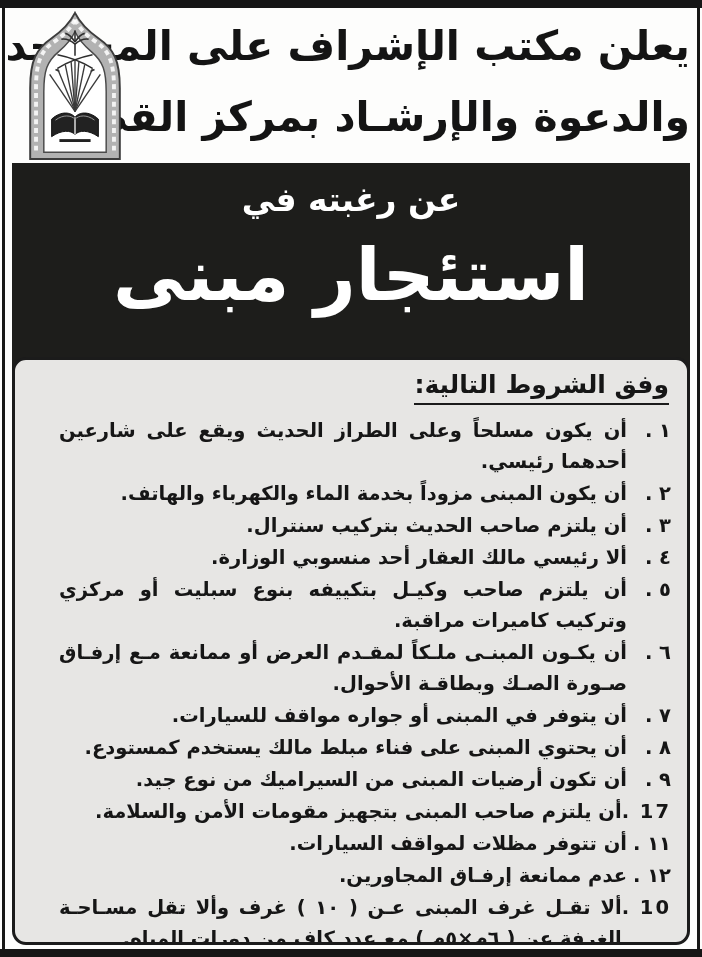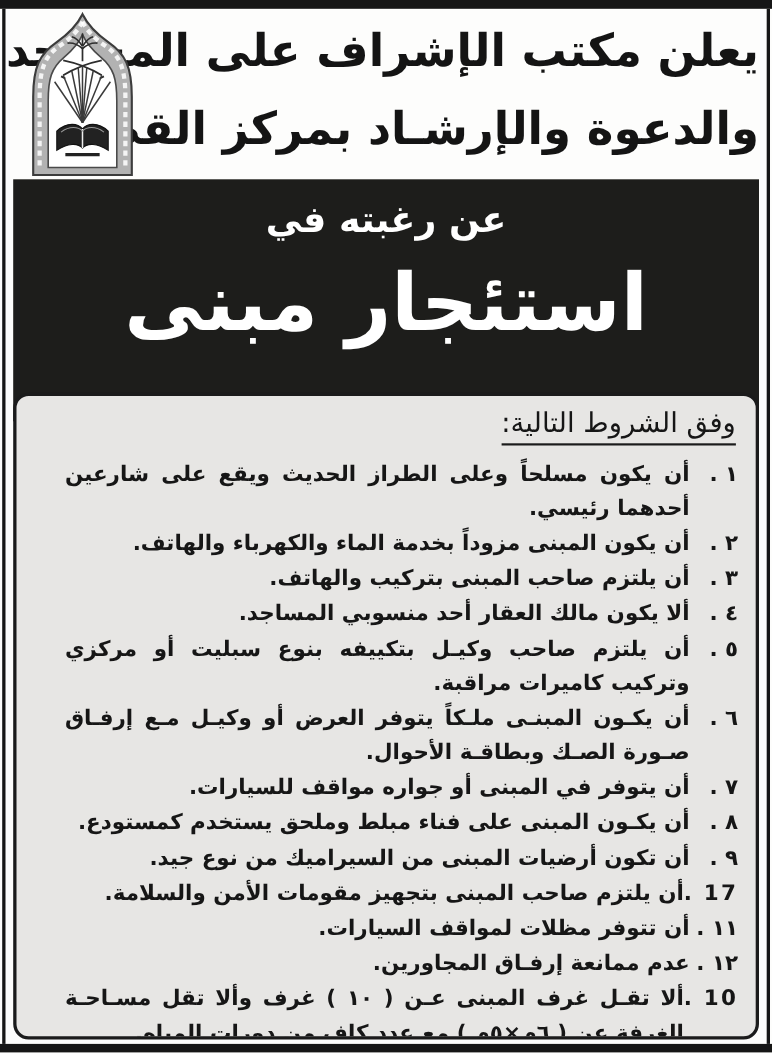--- a/index.html
+++ b/index.html
@@ -34,21 +34,21 @@
   .banner-subtitle{padding-top:14px;font-size:33px;font-weight:bold;line-height:46px;}
   .banner-title{font-size:72px;font-weight:bold;line-height:104px;letter-spacing:1px;}
 
   
   .conditions{
     position:absolute;top:357px;left:12px;width:678px;height:588px;
     background:#e7e6e4;border:3px solid #1b1b1b;border-radius:14px;
     box-sizing:border-box;padding:10px 16px 6px 14px;overflow:hidden;
   }
   .cond-title{
-    margin:0 2px 10px 0;font-size:25px;font-weight:normal;line-height:30px;
+    margin:0 2px 10px 0;font-size:25px;font-weight:bold;line-height:30px;
     text-align:right;
   }
   .cond-title .u{display:inline-block;border-bottom:2.5px solid #1b1b1b;padding-bottom:3px;}
   .cond-list{list-style:none;margin:0;padding:0;}
   .cond-item{display:flex;font-size:19.5px;font-weight:bold;line-height:31px;margin-bottom:1px;}
   .cond-num{flex:0 0 44px;white-space:nowrap;letter-spacing:2px;}
   .cond-text{flex:1;text-align:justify;margin-left:30px;}
 
   
   .logo svg{display:block;}
@@ -135,41 +135,41 @@
       <li class="cond-item">
         <span class="cond-num">١ .</span>
         <span class="cond-text">أن يكون مسلحاً وعلى الطراز الحديث ويقع على شارعين أحدهما رئيسي.</span>
       </li>
       <li class="cond-item">
         <span class="cond-num">٢ .</span>
         <span class="cond-text">أن يكون المبنى مزوداً بخدمة الماء والكهرباء والهاتف.</span>
       </li>
       <li class="cond-item">
         <span class="cond-num">٣ .</span>
-        <span class="cond-text">أن يلتزم صاحب المبنى بتركيب والهاتف.</span>
+        <span class="cond-text">أن يلتزم صاحب الحديث بتركيب سنترال.</span>
       </li>
       <li class="cond-item">
         <span class="cond-num">٤ .</span>
-        <span class="cond-text">ألا يكون مالك العقار أحد منسوبي المساجد.</span>
+        <span class="cond-text">ألا رئيسي مالك العقار أحد منسوبي الوزارة.</span>
       </li>
       <li class="cond-item">
         <span class="cond-num">٥ .</span>
         <span class="cond-text">أن يلتزم صاحب وكيـل بتكييفه بنوع سبليت أو مركزي وتركيب كاميرات مراقبة.</span>
       </li>
       <li class="cond-item">
         <span class="cond-num">٦ .</span>
-        <span class="cond-text">أن يكـون المبنـى ملـكاً يتوفر العرض أو وكيـل مـع إرفـاق صـورة الصـك وبطاقـة الأحوال.</span>
+        <span class="cond-text">أن يكـون المبنـى ملـكاً لمقـدم العرض أو ممانعة مـع إرفـاق صـورة الصـك وبطاقـة الأحوال.</span>
       </li>
       <li class="cond-item">
         <span class="cond-num">٧ .</span>
         <span class="cond-text">أن يتوفر في المبنى أو جواره مواقف للسيارات.</span>
       </li>
       <li class="cond-item">
         <span class="cond-num">٨ .</span>
-        <span class="cond-text">أن يكـون المبنى على فناء مبلط وملحق يستخدم كمستودع.</span>
+        <span class="cond-text">أن يحتوي المبنى على فناء مبلط مالك يستخدم كمستودع.</span>
       </li>
       <li class="cond-item">
         <span class="cond-num">٩ .</span>
         <span class="cond-text">أن تكون أرضيات المبنى من السيراميك من نوع جيد.</span>
       </li>
       <li class="cond-item">
         <span class="cond-num">17 .</span>
         <span class="cond-text">أن يلتزم صاحب المبنى بتجهيز مقومات الأمن والسلامة.</span>
       </li>
       <li class="cond-item">

